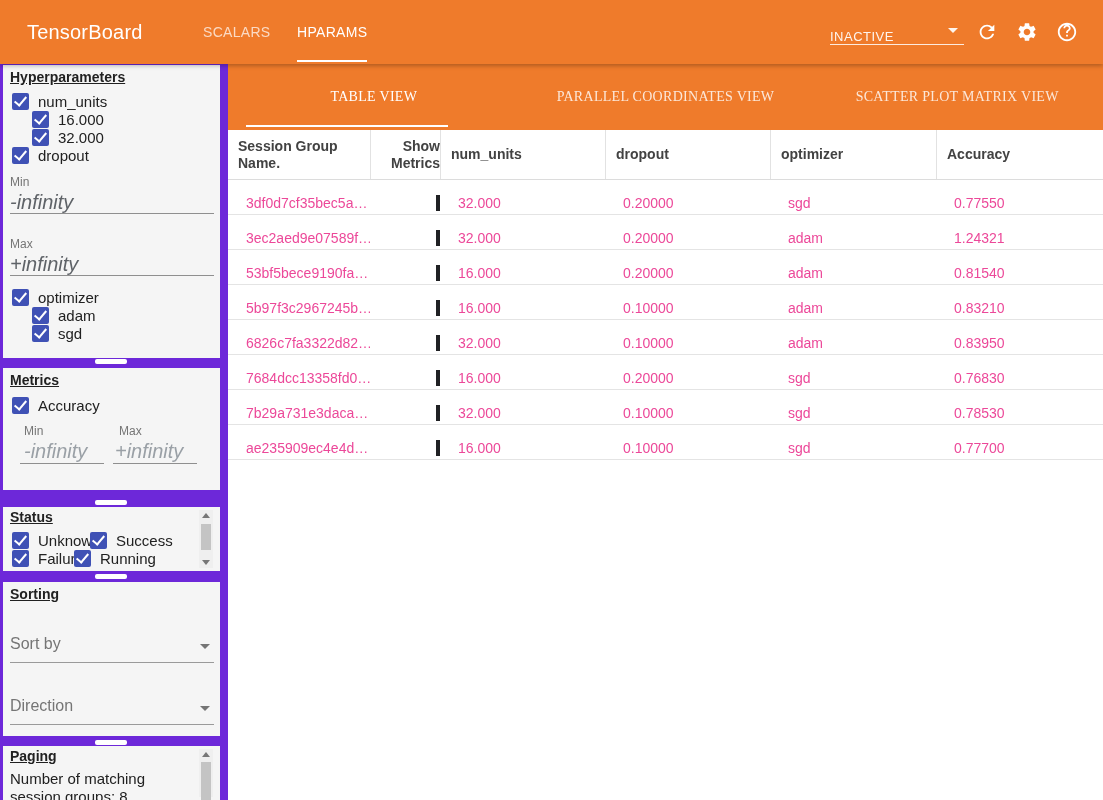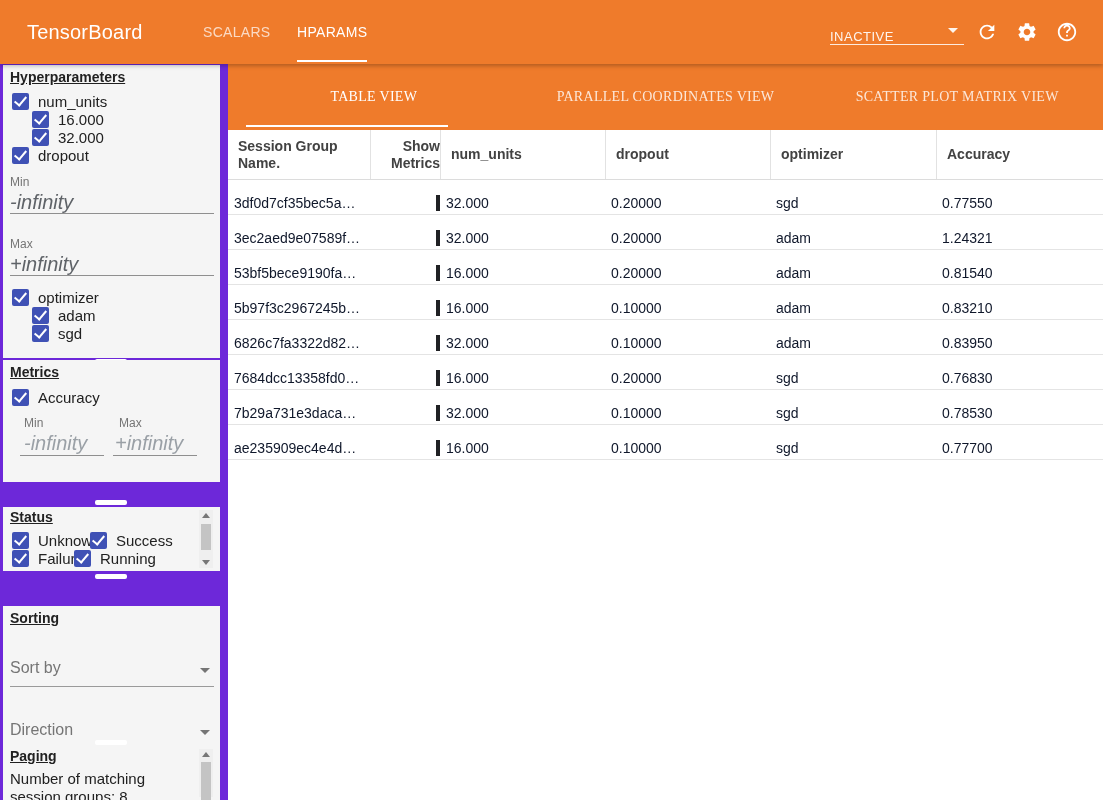--- a/index.html
+++ b/index.html
@@ -29,23 +29,23 @@
   .top-icon svg { width:22px; height:22px; fill:#fff; }
   #icon-refresh { left:976px; }
   #icon-settings { left:1016px; }
   #icon-help { left:1056px; }
 
   
   .sidebar { position:absolute; top:64px; left:0; width:228px; height:736px;
              background:#6d28d9; }
   .panel { position:absolute; left:3px; width:217px; background:#f5f5f5; overflow:hidden; }
   #panel-hparams  { top:1px;   height:293px; }
-  #panel-metrics  { top:296px; height:122px; }
+  #panel-metrics  { top:304px; height:122px; }
   #panel-status   { top:443px; height:64px;  }
-  #panel-sorting  { top:518px; height:154px;margin-top:24px; }
+  #panel-sorting  { top:518px; height:154px; }
   #panel-paging   { top:682px; height:54px;  }
   .handle { position:absolute; left:95px; width:32px; height:5px; background:#fff;
             border-radius:2px; cursor:row-resize; }
   .heading { position:absolute; left:7px; font-size:14px; font-weight:700;
              color:#212121; text-decoration:underline; }
   .cbrow { position:absolute; height:18px; display:flex; align-items:center; }
   .cb { width:17px; height:17px; background:#3f51b5; border-radius:2px;
         position:relative; flex:none; cursor:pointer; }
   .cb::after { content:""; position:absolute; left:5px; top:1px; width:5px; height:10px;
         border:solid #fff; border-width:0 2px 2px 0; transform:rotate(40deg); }
@@ -77,21 +77,21 @@
   .vtab.active { color:#fff; }
   .inkbar { position:absolute; left:18px; bottom:3px; width:202px; height:2px; background:#fff; }
 
   .thead { display:flex; height:50px; border-bottom:1px solid #dcdcdc; }
   .th { display:flex; align-items:center; font-size:14px; font-weight:700;
         color:#424242; line-height:17px; padding-left:10px; }
   .th + .th { border-left:1px solid #e2e2e2; }
   .c0 { width:142px; } .c1 { width:70px;text-align:right; } .c2 { width:165px; }
   .c3 { width:165px; } .c4 { width:166px; } .c5 { width:167px; }
   .trow { display:flex; height:35px; align-items:center; border-bottom:1px solid #e4e4e4; }
-  .td { font-size:14px; color:#0f172a; padding-left:6px; overflow:hidden;
+  .td { font-size:14px; color:#ec4899; padding-left:18px; overflow:hidden;
         white-space:nowrap;margin-top:12px; }
   .rowcb { width:14px; height:14px; border:2px solid #202124; border-radius:2px;
            margin-left:10px; background:#fff; cursor:pointer; }
 </style>
 </head>
 <body>
 
 <header class="topbar">
   <div class="logo">TensorBoard</div>
   <div class="ptab" id="ptab-scalars">SCALARS</div>

